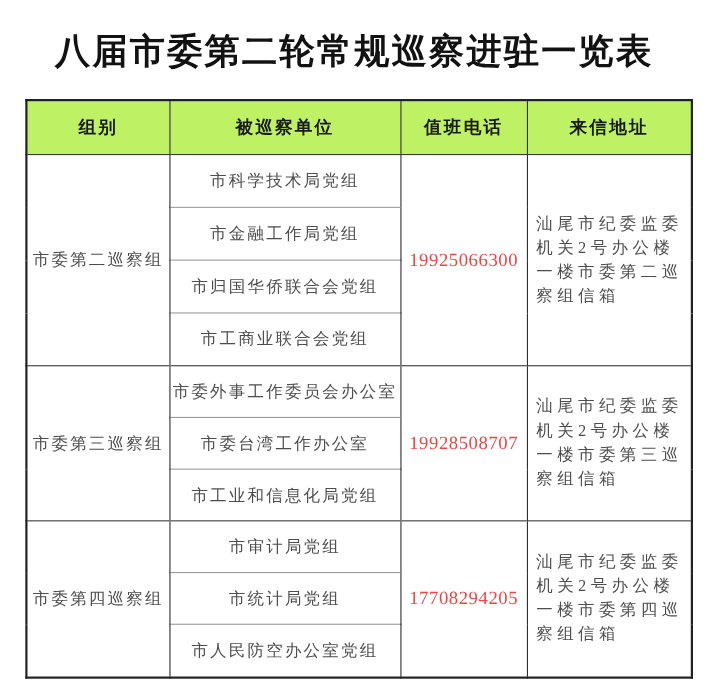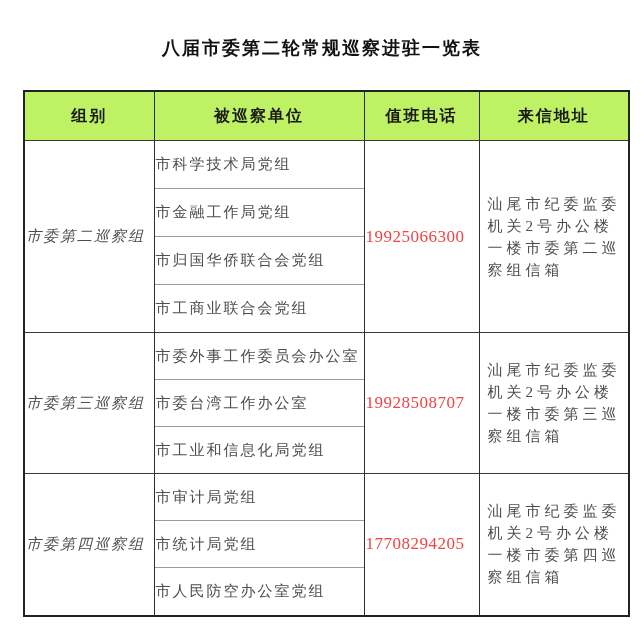--- a/index.html
+++ b/index.html
@@ -9,26 +9,26 @@
   }
   body {
     width: 644px;
     height: 633px;
     position: relative;
     font-family: "Liberation Serif", "DejaVu Serif", serif;
     overflow: hidden;
   }
   .title {
     position: absolute;
-    top: 36px;
+    top: 25px;
     left: 0;
     width: 644px;
     margin: 0;
     text-align: center;
-    font-size: 18px;
+    font-size: 32px;
     font-weight: bold;
     color: #121212;
     letter-spacing: 2px;
     font-family: "Liberation Serif", "DejaVu Serif", serif;
   }
   table.roster {
     position: absolute;
     top: 90px;
     left: 23px;
     width: 605px;
@@ -51,35 +51,35 @@
     vertical-align: middle;
     letter-spacing: 2px;
     border-left: 1px solid #2e2e2e;
     border-right: 1px solid #2e2e2e;
     border-bottom: 1px solid #3a3a3a;
     background: #bef264;
   }
   td {
     font-size: 15px;
     color: #4d4d4d;
+    text-align: center;
     vertical-align: middle;
     letter-spacing: 3px;
     border-left: 1px solid #2e2e2e;
     border-right: 1px solid #2e2e2e;
     border-top: 1px solid #9c9c9c;
     background: #ffffff;
     overflow: hidden;
   }
   tr.gstart td { border-top: 1px solid #3a3a3a; }
   tr.rh48 { height: 48px; }
   tr.rh47 { height: 47px; }
   td.group {
     letter-spacing: 2px;
     white-space: nowrap;
-    font-style: italic;
   }
   td.unit {
     letter-spacing: 2px;
     white-space: nowrap;
   }
   td.phone {
     font-size: 17px;
     color: #ef4444;
     letter-spacing: 0.5px;
     white-space: nowrap;

